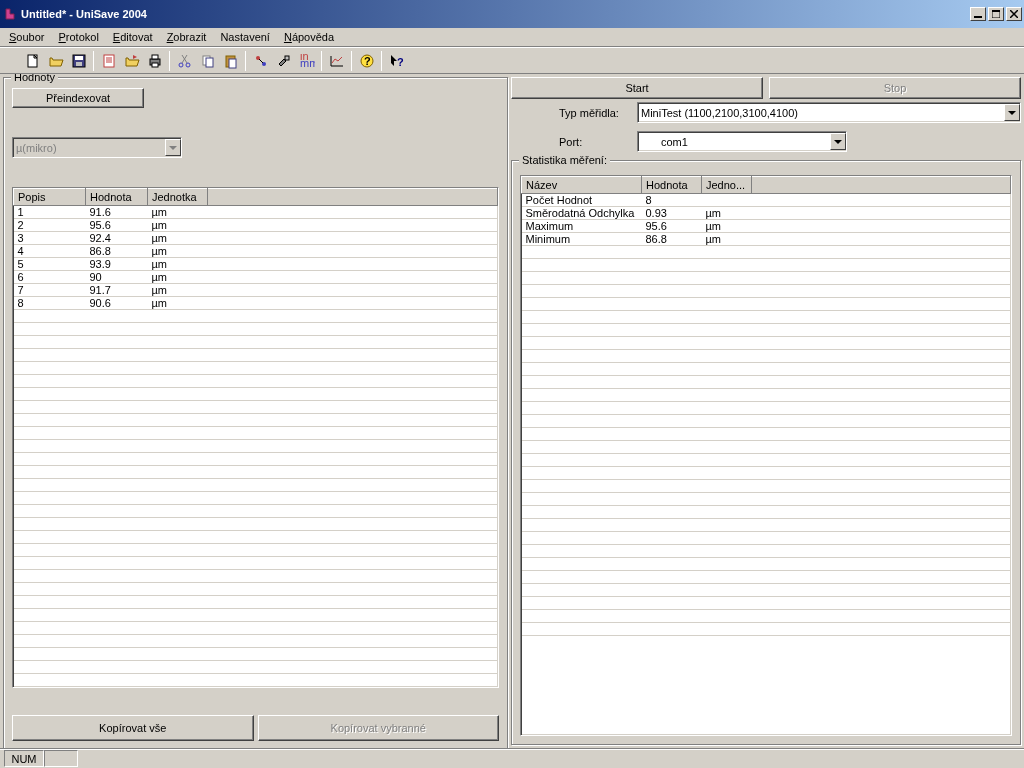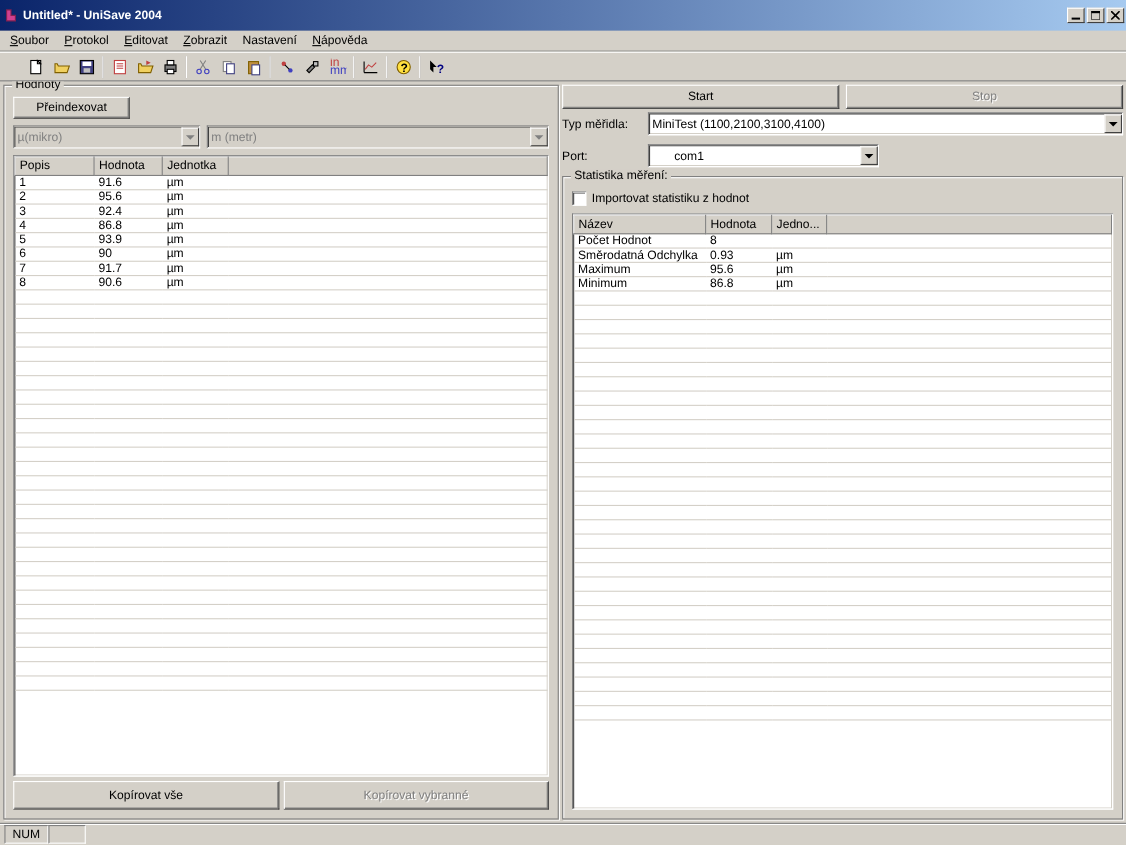--- a/index.html
+++ b/index.html
@@ -27,21 +27,21 @@
 .combo { background: #fff; border: 1px solid; border-color: #808080 #fff #fff #808080; box-shadow: inset 1px 1px 0 #404040, inset -1px -1px 0 #d4d0c8; display: flex; align-items: center; height: 21px; padding-left: 3px; }
 .combo.disabled { background: #d4d0c8; color: #808080; }
 .combo-arrow { width: 16px; height: 17px; background: #d4d0c8; border: 1px solid; border-color: #fff #404040 #404040 #fff; display: flex; align-items: center; justify-content: center; margin-left: auto; }
 .combo-arrow::after { content: ""; border: 4px solid transparent; border-top: 4px solid black; margin-top: 4px; }
 .combo.disabled .combo-arrow::after { border-top-color: #808080; }
 .grid { background: #fff; border: 1px solid; border-color: #808080 #fff #fff #808080; box-shadow: inset 1px 1px 0 #404040, inset -1px -1px 0 #d4d0c8; flex: 1; overflow: auto; }
 .grid-table { width: 100%; border-collapse: collapse; table-layout: fixed; }
 .grid-table th { background: #d4d0c8; border: 1px solid; border-color: #fff #808080 #808080 #fff; padding: 2px 4px; text-align: left; font-weight: normal; height: 16px; }
 .grid-table td { padding: 0 4px; border-top: 1px solid #d4d0c8; height: 13px; white-space: nowrap; overflow: hidden; }
 .row-form { display: flex; align-items: center; gap: 8px; margin-bottom: 5px; }
-.row-form label { width: 70px; }
+.row-form label { width: 70px; margin-left: 48px; }
 .row-form .combo { flex: 1; }
 .btn-row { display: flex; gap: 4px; margin-top: 4px; }
 .btn-row .btn { flex: 1; padding: 6px; }
 .statusbar { height: 20px; border-top: 1px solid #808080; box-shadow: inset 0 1px 0 #fff; display: flex; align-items: center; padding: 0 4px; }
 .status-cell { border: 1px solid; border-color: #808080 #fff #fff #808080; padding: 1px 16px; height: 17px; display: flex; align-items: center; }
 .status-main { flex: 1; border: none; }
 svg { display: block; }
 </style>
 </head>
 <body>
@@ -180,32 +180,28 @@
       <svg width="16" height="16">
         <path d="M2 2 L8 8 L5 8 L5 13 L2 10 L2 2 Z" fill="#000"></path>
         <text x="8" y="13" font-size="10" font-weight="bold" fill="#000080">?</text>
       </svg>
     </div>
 </div>
 
 <div class="main">
 
   <div class="panel-left">
-    <div class="groupbox" style="flex:1;display:flex;flex-direction:column;">
+    <div class="groupbox" style="flex:1;display:flex;flex-direction:column;gap:23px;">
       <div class="groupbox-title">Hodnoty</div>
       <div style="display:flex;justify-content:space-between;align-items:flex-start;">
-        <div class="btn" style="width:106px;">Přeindexovat</div>
+        <div class="btn" style="width:132px;">Přeindexovat</div>
       </div>
       <div style="display:flex;gap:6px;margin:6px 0;">
         <div class="combo disabled" style="flex:0 0 170px;">
           <span>µ(mikro)</span>
-            <div class="combo-arrow"></div>
-        </div>
-        <div class="combo disabled" style="flex:1;">
-          <span>m (metr)</span>
             <div class="combo-arrow"></div>
         </div>
       </div>
       <div class="grid">
         <table class="grid-table" id="values-table">
           <colgroup>
               <col style="width:72px">
               <col style="width:62px">
               <col style="width:60px">
               <col>
@@ -465,24 +461,20 @@
     </div>
     <div class="row-form">
       <label>Port:</label>
       <div class="combo" style="flex:0 0 210px;padding-left:23px;">
         <span>com1</span>
           <div class="combo-arrow"></div>
       </div>
     </div>
     <div class="groupbox" style="flex:1;display:flex;flex-direction:column;">
       <div class="groupbox-title">Statistika měření:</div>
-      <div class="checkbox-row">
-        <div class="checkbox"></div>
-        <span>Importovat statistiku z hodnot</span>
-      </div>
       <div class="grid" style="margin-top:4px;">
         <table class="grid-table" id="stats-table">
           <colgroup>
               <col style="width:120px">
               <col style="width:60px">
               <col style="width:50px">
               <col>
             </colgroup>
           <thead>
               <tr id="stats-head">

